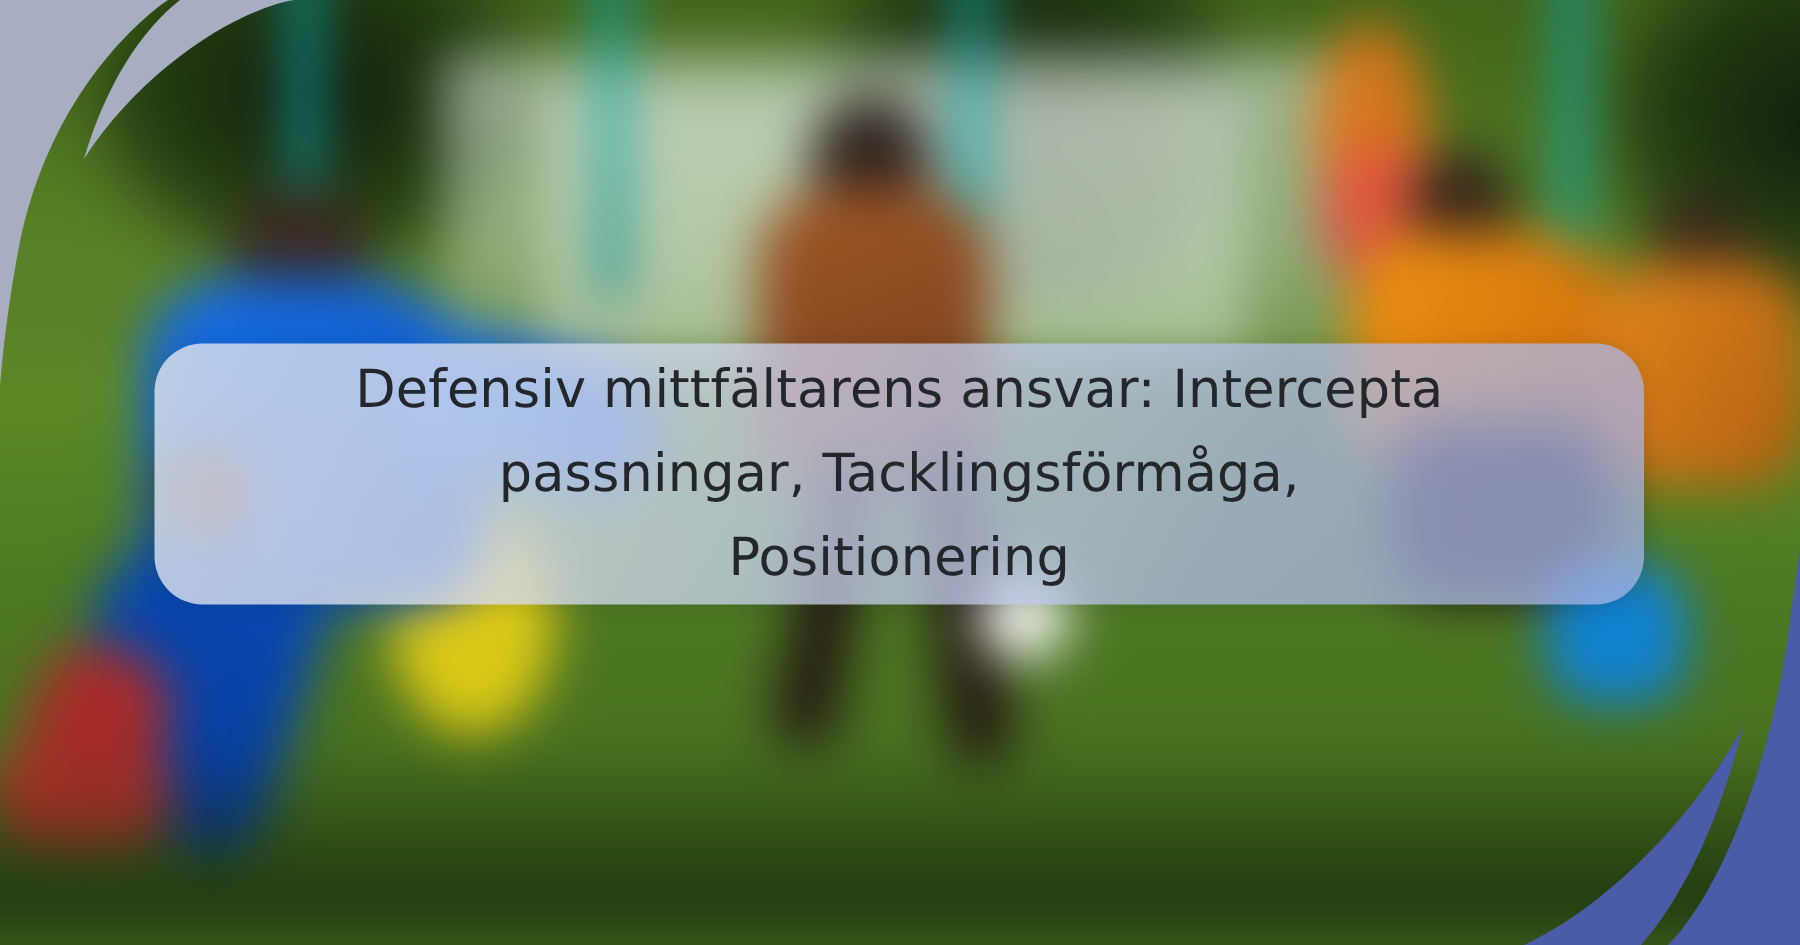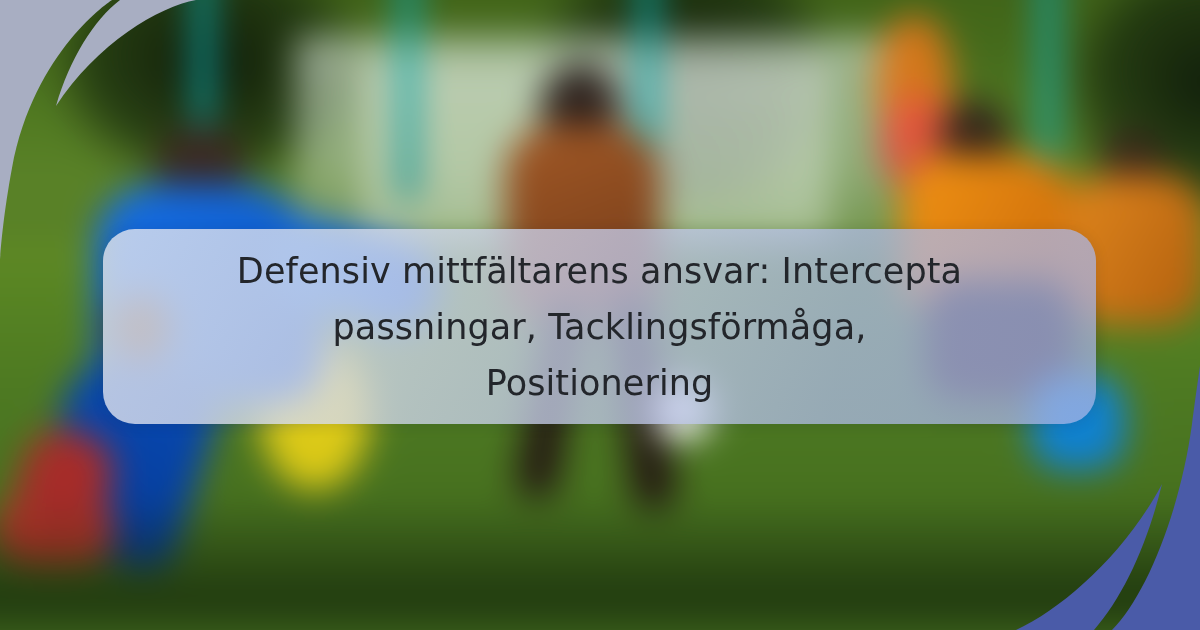--- a/index.html
+++ b/index.html
@@ -94,21 +94,21 @@
     inset: 0;
     pointer-events: none;
   }
 
   
   .card {
     position: absolute;
     left: 103px;
     top: 229px;
     width: 993px;
-    height: 195px;
+    height: 174px;
     border-radius: 32px;
     background: linear-gradient(100deg,
         rgba(226,229,240,0.80) 0%,
         rgba(216,221,238,0.78) 22%,
         rgba(198,206,236,0.76) 48%,
         rgba(176,187,232,0.74) 74%,
         rgba(168,180,230,0.74) 100%);
     box-shadow: 0 2px 14px rgba(20,30,50,0.13);
     display: flex;
     align-items: center;

